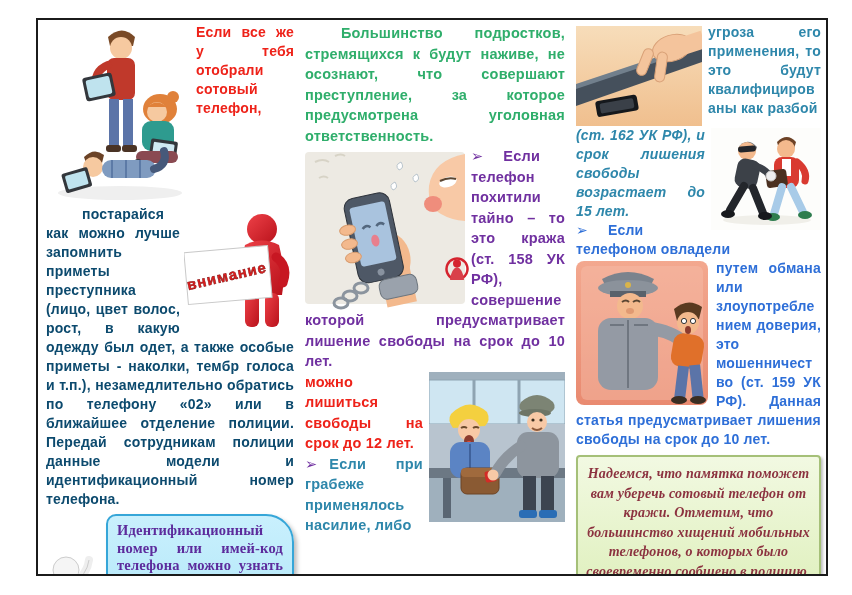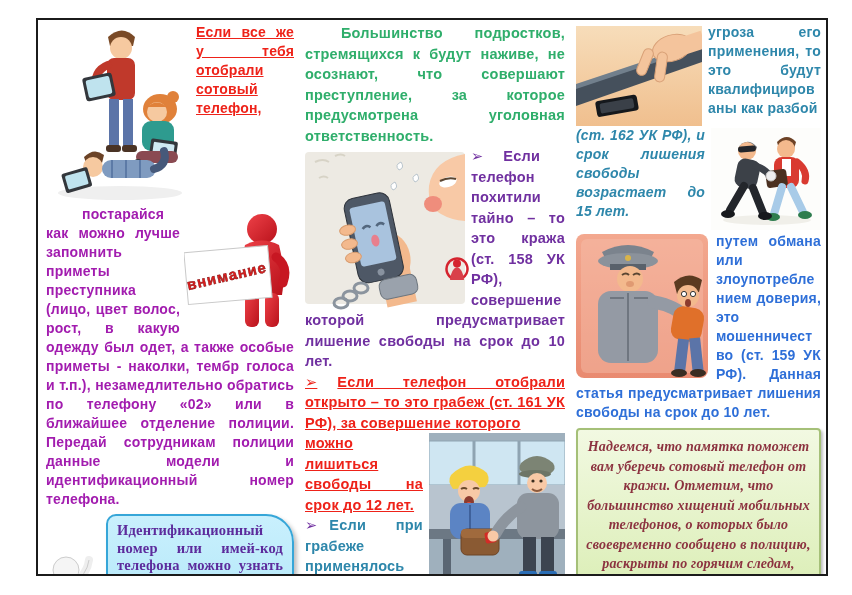--- a/index.html
+++ b/index.html
@@ -6,22 +6,22 @@
   body{width:852px;height:595px;position:relative;font-family:"Liberation Sans","DejaVu Sans",sans-serif;}
   .frame{position:absolute;left:36px;top:18px;width:792px;height:558px;border:2px solid #1b1b1b;
          box-sizing:border-box;padding:3px 5px 0 8px;overflow:hidden;background:#fff;}
   .cols{display:flex;gap:11px;height:100%;}
   .col{font-weight:700;text-align:justify;letter-spacing:.2px;}
   .col p{margin:0;}
   .c1{width:248px;font-size:14px;line-height:19px;}
   .c2{width:260px;font-size:14.5px;line-height:20.5px;}
   .c3{flex:1;font-size:14px;line-height:19px;}
   
-  .t-red{color:#ee2219;text-decoration:underline;}
-  .t-blue{color:#a21caf;margin-left:36px;}
+  .t-red{color:#ee2219;}
+  .t-blue{color:#0c4a6e;margin-left:36px;}
   .t-green{color:#2fae6b;}
   .t-purple{color:#7030a0;}
   .t-teal{color:#2e87ab;}
   .t-blue2{color:#2e6fd8;}
   .bu{margin-right:20px;}
   .bu.small{margin-right:12px;}
   
   .fl{shape-margin:4px;}
   .kids-float{float:left;width:146px;height:178px;margin:2px 4px 2px 0;}
   .sign-float{float:right;width:110px;height:120px;margin:4px 0 4px 4px;}
@@ -181,21 +181,20 @@
             <svg viewBox="0 0 24 32" width="24" height="32">
               <circle cx="12" cy="17" r="10.5" fill="none" stroke="#d5232e" stroke-width="2.5" stroke-dasharray="56 10" transform="rotate(115 12 17)"></circle>
               <circle cx="12" cy="11.5" r="4" fill="#d5232e"></circle>
               <path d="M12 15 q6 2 7 13 h-14 q1 -11 7 -13 z" fill="#d9404a"></path>
             </svg>
           </div>
         </div>
         <p class="t-purple"><span class="bu">➢</span><span>Если телефон похитили тайно – то это кража (ст. 158 УК РФ), совершение которой предусматривает лишение свободы на срок до 10 лет.</span></p>
       </div>
 
-      <p class="t-red"><span class="bu">➢</span><span>Если телефон отобрали открыто – то это грабеж (ст. 161 УК РФ), за совершение которого</span></p>
 
       <div>
         <div class="metro-float fl">
           <svg viewBox="0 0 136 150" width="136" height="150">
             <rect width="136" height="150" fill="#9fb0bd"></rect>
             <rect y="8" width="136" height="44" fill="#cfe6f2" stroke="#8fa4b2"></rect>
             <path d="M45 8 v44 M90 8 v44" stroke="#8fa4b2" stroke-width="3"></path>
             <rect y="52" width="136" height="46" fill="#b8c4cf"></rect>
             <rect y="96" width="136" height="10" fill="#6c7884"></rect>
             <rect x="14" y="106" width="8" height="40" fill="#5a6673"></rect>
@@ -281,20 +280,21 @@
             <path d="M45 38 q9 3 13 9" stroke="#3c4148" stroke-width="7" fill="none" stroke-linecap="round"></path>
             <circle cx="60" cy="48" r="5" fill="#eeeeee" stroke="#c9c9c9"></circle>
             <path d="M33 58 L19 82 M42 60 L52 85" stroke="#23262b" stroke-width="8" stroke-linecap="round"></path>
             <ellipse cx="17" cy="86" rx="7" ry="4" fill="#17191d"></ellipse>
             <ellipse cx="54" cy="88" rx="7" ry="4" fill="#17191d"></ellipse>
           </svg>
         </div>
         <p class="t-teal">(ст. 162 УК РФ), и срок лишения свободы возрастает до 15 лет.</p>
       </div>
 
+      <p class="t-blue2"><span class="bu">➢</span><span>Если телефоном овладели</span></p>
 
       <div>
         <div class="grab-float fl">
           <svg viewBox="0 0 132 144" width="132" height="144">
             <defs>
               <linearGradient id="gs" x1="0" y1="0" x2="0" y2="1">
                 <stop offset="0" stop-color="#f3a88f"></stop>
                   <stop offset="1" stop-color="#e98a70"></stop>
               </linearGradient>
             </defs>

